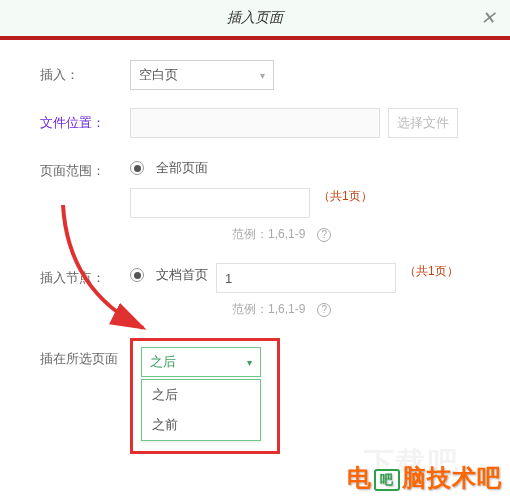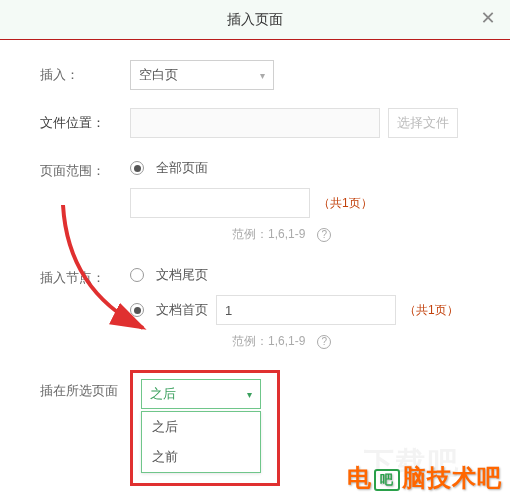--- a/index.html
+++ b/index.html
@@ -1,25 +1,25 @@
 <!DOCTYPE html>
 <html><head>
   <meta charset="utf-8">
   <style>
     * { box-sizing: border-box; margin: 0; padding: 0; }
     body { font-family: "Microsoft YaHei", Arial, sans-serif; font-size: 13px; color: #555; background: #fff; width: 510px; height: 500px; overflow: hidden; position: relative; }
-    .dialog-header { height: 40px; background: #f4faf6; display: flex; align-items: center; justify-content: center; position: relative; border-bottom: 1px solid #b91c1c; }
+    .dialog-header { height: 40px; background: #f4faf6; display: flex; align-items: center; justify-content: center; position: relative; border-bottom: 4px solid #b91c1c; font-style: italic; }
     .dialog-title { font-size: 14px; color: #333; }
     .close-btn { position: absolute; right: 12px; top: 8px; width: 20px; height: 20px; display: flex; align-items: center; justify-content: center; cursor: pointer; color: #888; font-size: 18px; }
     .content { padding: 20px 30px 0 40px; }
     .row { display: flex; align-items: flex-start; margin-bottom: 18px; }
     .label { width: 90px; flex-shrink: 0; font-size: 13px; color: #666; padding-top: 6px; }
-    .label.disabled { color: #404040; }
+    .label.disabled { color: #6d28d9; }
     .field { flex: 1; display: flex; flex-direction: column; gap: 8px; }
-    .inline-row { display: flex; align-items: center; gap: 8px; }
+    .inline-row { display: flex; gap: 8px; }
     .select-box { width: 144px; height: 30px; border: 1px solid #d0d0d0; background: #fff; display: flex; align-items: center; justify-content: space-between; padding: 0 8px; cursor: pointer; font-size: 13px; color: #555; }
     .select-box .arrow { color: #aaa; font-size: 10px; }
     .text-input { height: 30px; border: 1px solid #e0e0e0; background: #fff; padding: 0 8px; font-size: 13px; color: #555; outline: none; }
     .text-input.disabled { background: #fafafa; color: #ccc; }
     .browse-btn { width: 70px; height: 30px; border: 1px solid #e0e0e0; background: #fff; color: #bbb; font-size: 13px; cursor: not-allowed; display: flex; align-items: center; justify-content: center; }
     .radio-item { display: flex; align-items: center; gap: 12px; height: 24px; cursor: pointer; }
     .radio { width: 14px; height: 14px; border: 1px solid #999; border-radius: 50%; display: flex; align-items: center; justify-content: center; }
     .radio.checked::after { content: ""; width: 7px; height: 7px; background: #555; border-radius: 50%; }
     .subtext { font-size: 12px; color: #c2410c; }
     .hint-row { display: flex; align-items: center; gap: 12px; margin-left: 22px; color: #aaa; font-size: 12px; }
@@ -78,24 +78,20 @@
       <div class="hint-row" style="margin-left:102px;">
         <span>范例：1,6,1-9</span>
         <span class="help-icon">?</span>
       </div>
     </div>
   </div>
 
   <div class="row" style="margin-top:20px;">
     <div class="label">插入节点：</div>
     <div class="field">
-      <div class="radio-item">
-        <span class="radio"></span>
-        <span>文档尾页</span>
-      </div>
       <div class="inline-row">
         <div class="radio-item">
           <span class="radio checked"></span>
           <span>文档首页</span>
         </div>
         <input class="text-input page-input" value="1" style="">
         <span class="subtext">（共1页）</span>
       </div>
       <div class="hint-row" style="margin-left:102px;">
         <span>范例：1,6,1-9</span>

